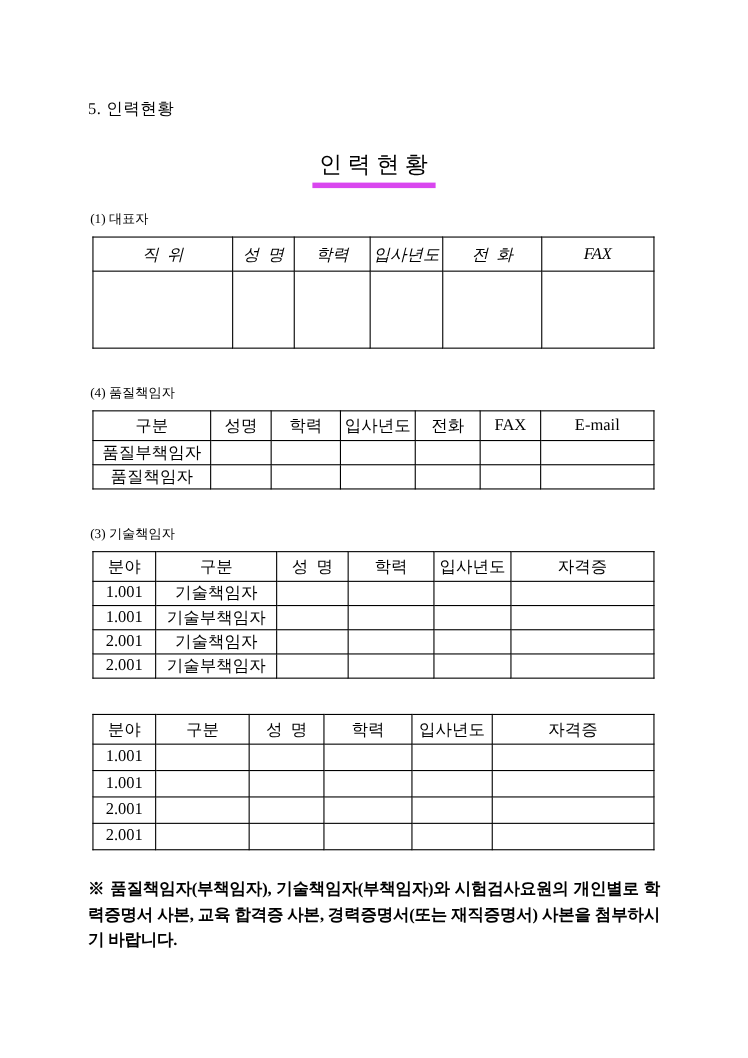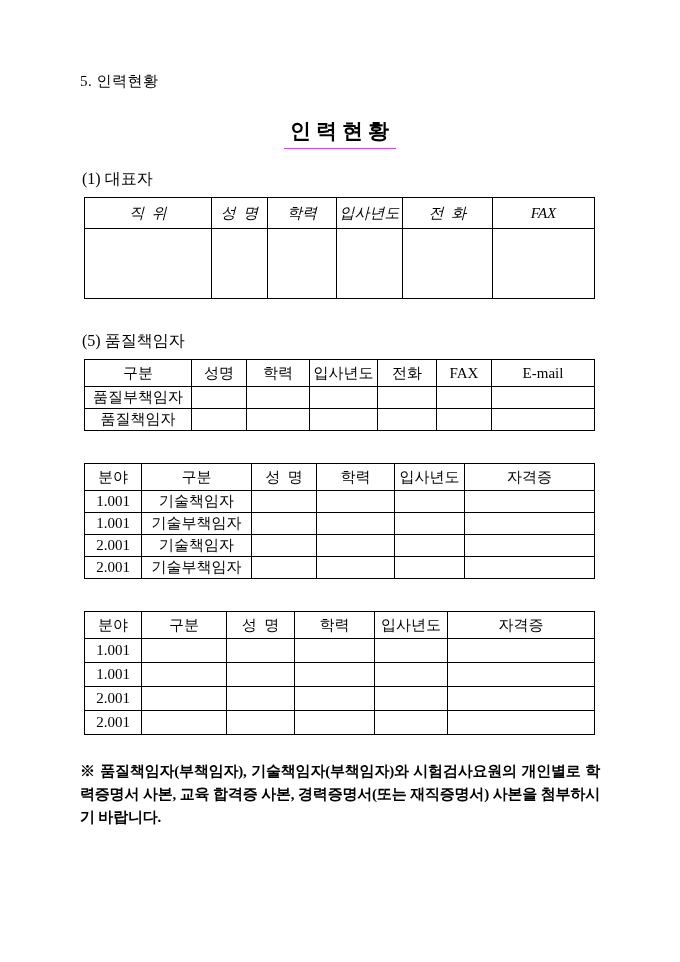--- a/index.html
+++ b/index.html
@@ -3,33 +3,32 @@
 <meta charset="utf-8">
 <style>
   * { box-sizing: border-box; }
   html, body { margin: 0; padding: 0; }
   body {
     width: 680px; height: 962px;
     background: #ffffff; color: #000000;
     font-family: "Liberation Serif", "DejaVu Serif", serif;
     overflow: hidden;
   }
-  .page { width: 680px; height: 712px; padding: 72px 80px 0 80px; }
+  .page { width: 680px; height: 712px; padding: 90px 80px 0 80px; }
   .heading { font-size: 15px; letter-spacing: 0.5px; }
   .title-wrap { text-align: center; margin-top: 26px; }
   .doc-title {
     display: inline-block;
     font-size: 21px; letter-spacing: 5px;
-    border-bottom: 1px solid #d946ef;
+    border-bottom: 5px solid #d946ef;
     padding: 0 2px 3px 6px;
-    font-weight: bold;
   }
   .sec { margin-top: 32px; }
   .sec-first { margin-top: 20px; }
-  .sec-label { font-size: 16px; margin: 16px 0 7px 2px; }
+  .sec-label { font-size: 12px; margin: 16px 0 7px 2px; }
   table {
     border-collapse: collapse; table-layout: fixed;
     width: 510px; margin-left: 4px;
   }
   th, td {
     border: 1px solid #000;
     font-weight: normal;
     font-size: 15px;
     text-align: center;
     vertical-align: middle;
@@ -93,21 +92,21 @@
           <td></td>
           <td></td>
           <td></td>
           <td></td>
         </tr>
       </tbody>
     </table>
   </div>
 
   <div class="sec">
-    <div class="sec-label">(5) 품질책임자</div>
+    <div class="sec-label">(4) 품질책임자</div>
     <table class="tbl2">
       <colgroup>
         <col style="width:107px">
           <col style="width:55px">
           <col style="width:63px">
         <col style="width:68px">
           <col style="width:59px">
           <col style="width:55px">
           <col style="width:103px">
       </colgroup>
@@ -139,20 +138,21 @@
           <td></td>
           <td></td>
           <td></td>
           <td></td>
         </tr>
       </tbody>
     </table>
   </div>
 
   <div class="sec">
+    <div class="sec-label">(3) 기술책임자</div>
     <table class="tbl3">
       <colgroup>
         <col style="width:57px">
           <col style="width:110px">
           <col style="width:65px">
         <col style="width:78px">
           <col style="width:70px">
           <col style="width:130px">
       </colgroup>
       <thead>

